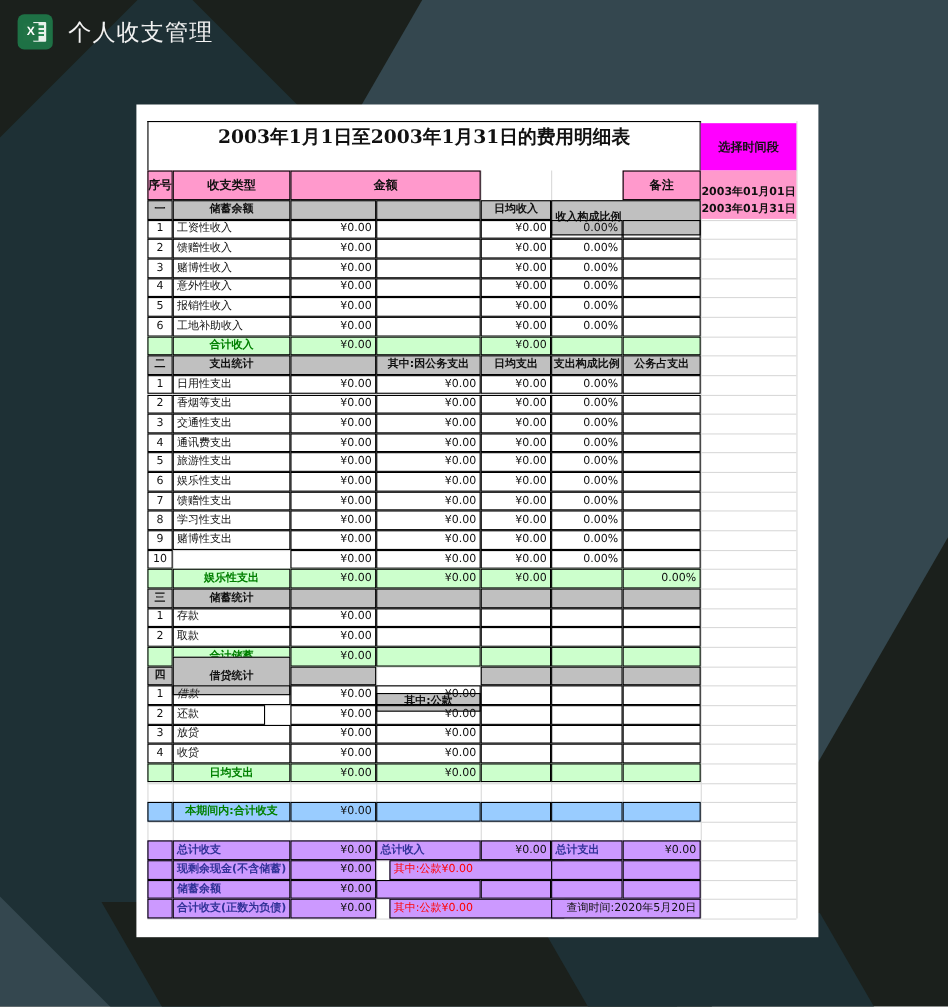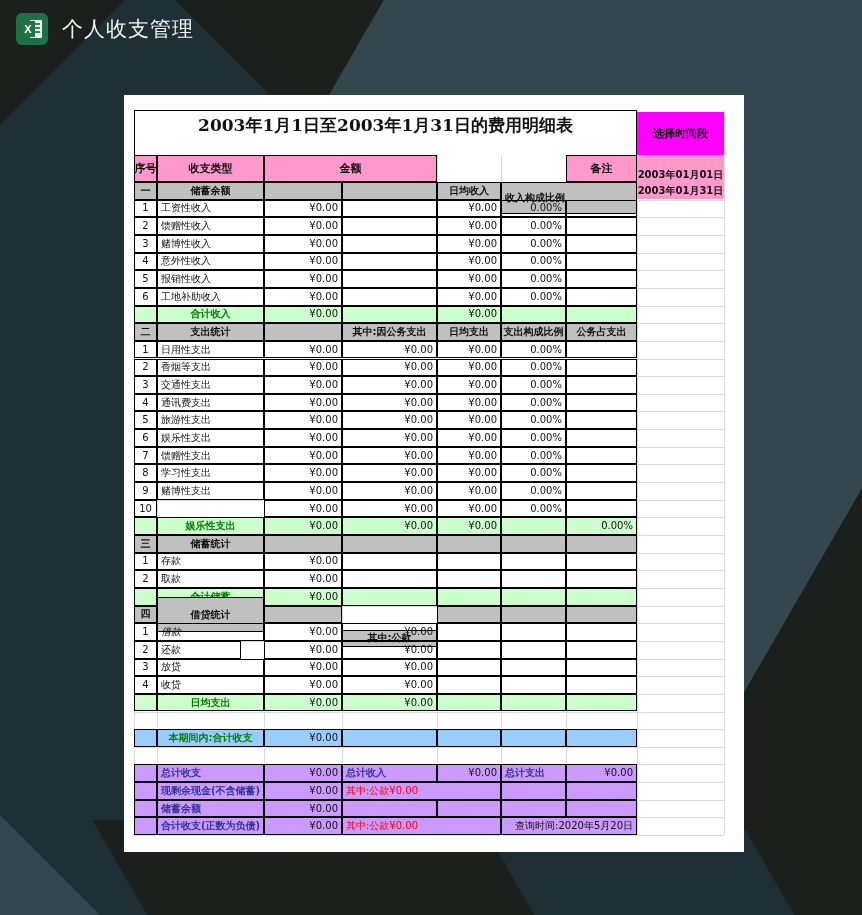--- a/index.html
+++ b/index.html
@@ -35,21 +35,21 @@
   .gridline-v { position: absolute; width: 1px; background: #d9d9d9; }
 
   .pink { background: #ff99cc; }
   .magenta { background: #ff00ff; }
   .gray { background: #c0c0c0; }
   .green { background: #ccffcc; }
   .blue { background: #99ccff; }
   .purple { background: #cc99ff; }
   .txt-green { color: #008000; }
   .txt-navy { color: #333399; }
-  .txt-red { color: #ff0000; }
+  .txt-red { color: #ff0000; margin-left: 12px; }
   .bt { border-top: 1px solid #000; }
   .bb { border-bottom: 1px solid #000; }
   .bl { border-left: 1px solid #000; }
   .br { border-right: 1px solid #000; }
 </style>
 </head>
 <body>
 
 <div class="bg-shape bg2"></div>
 <div class="bg-shape bg1"></div>

